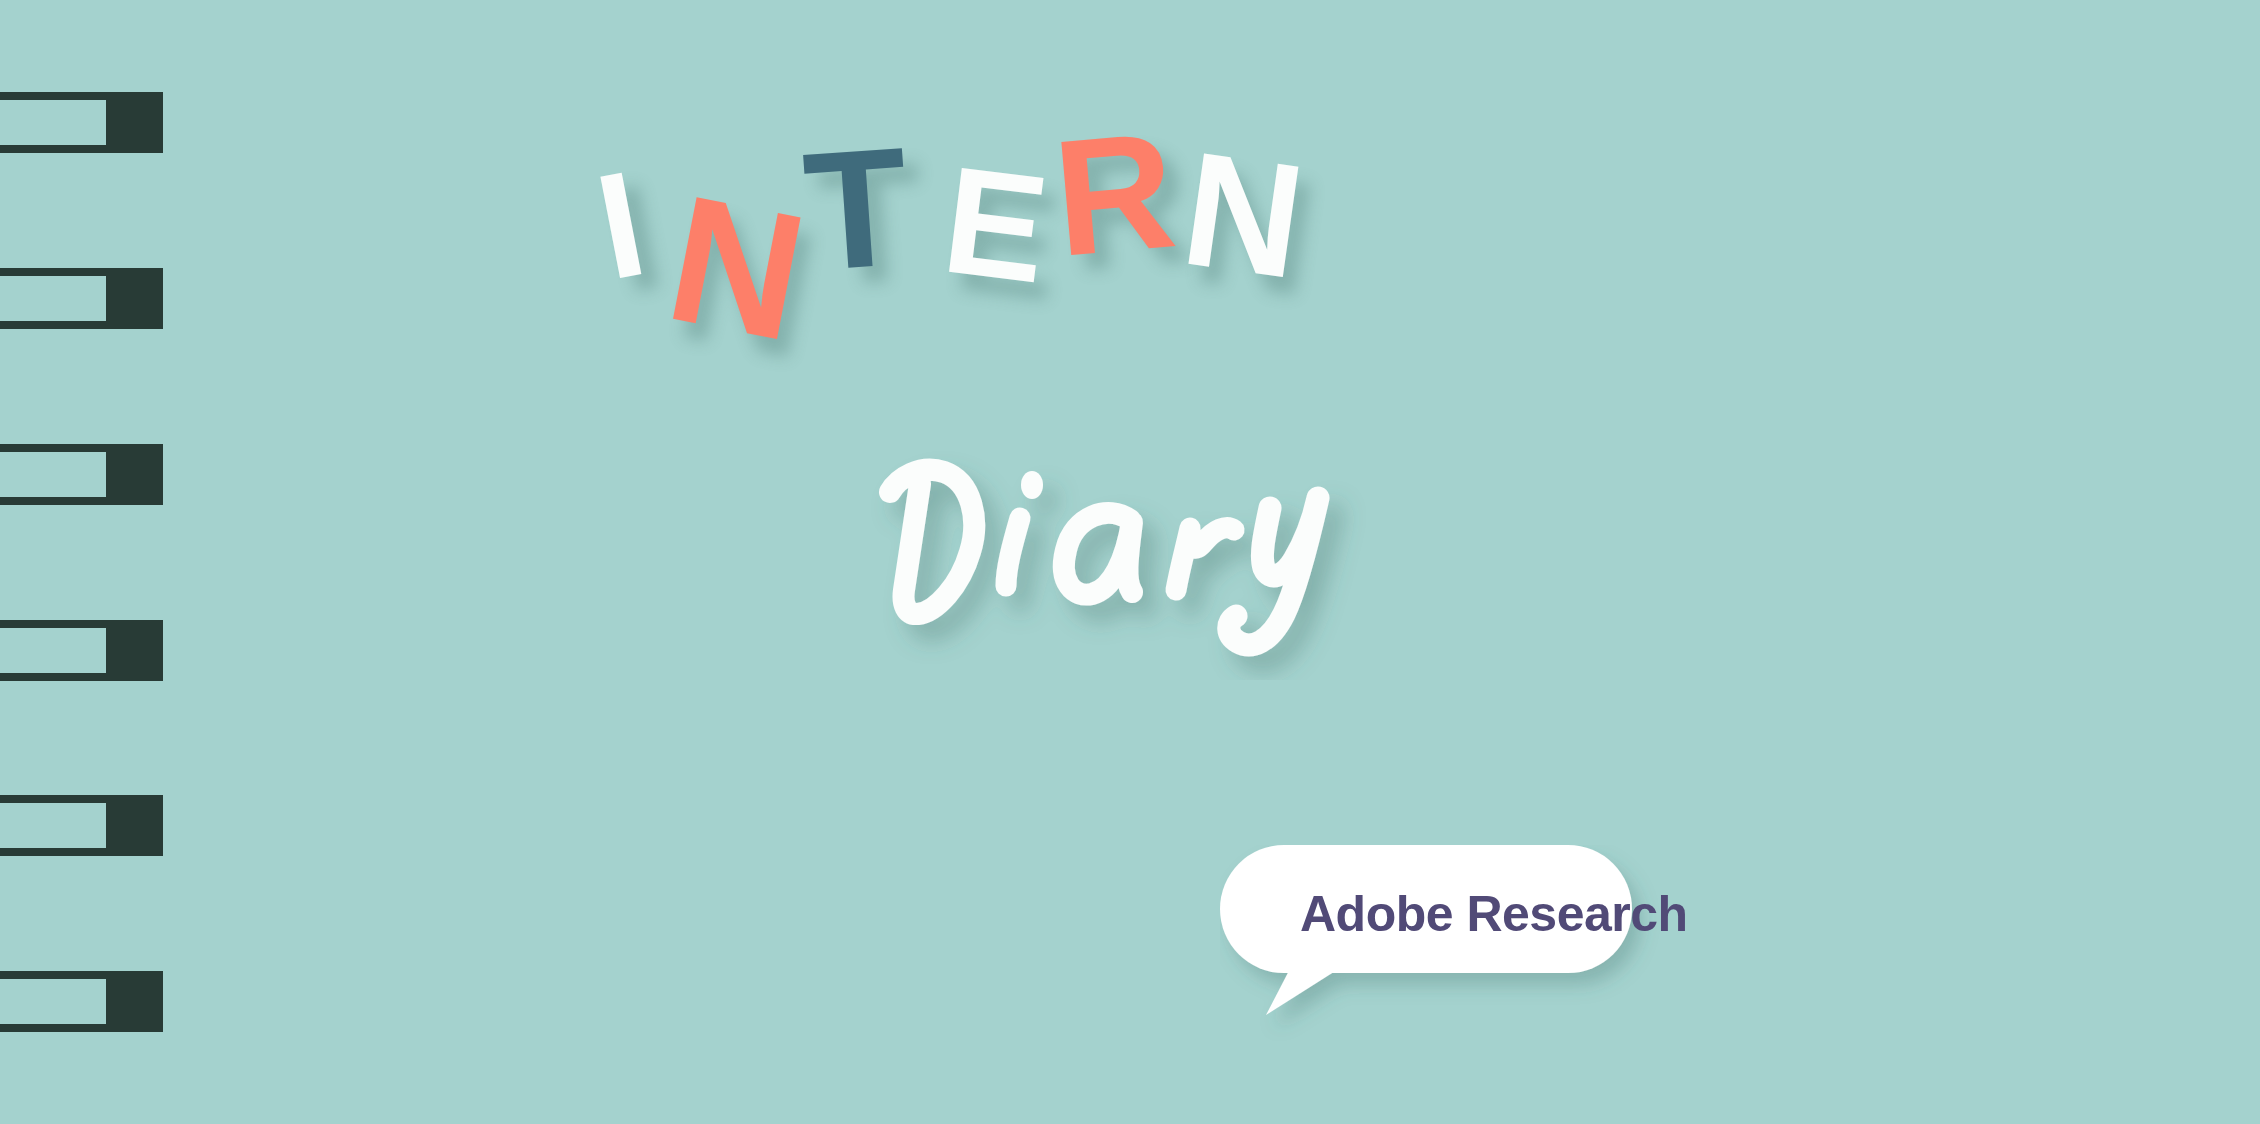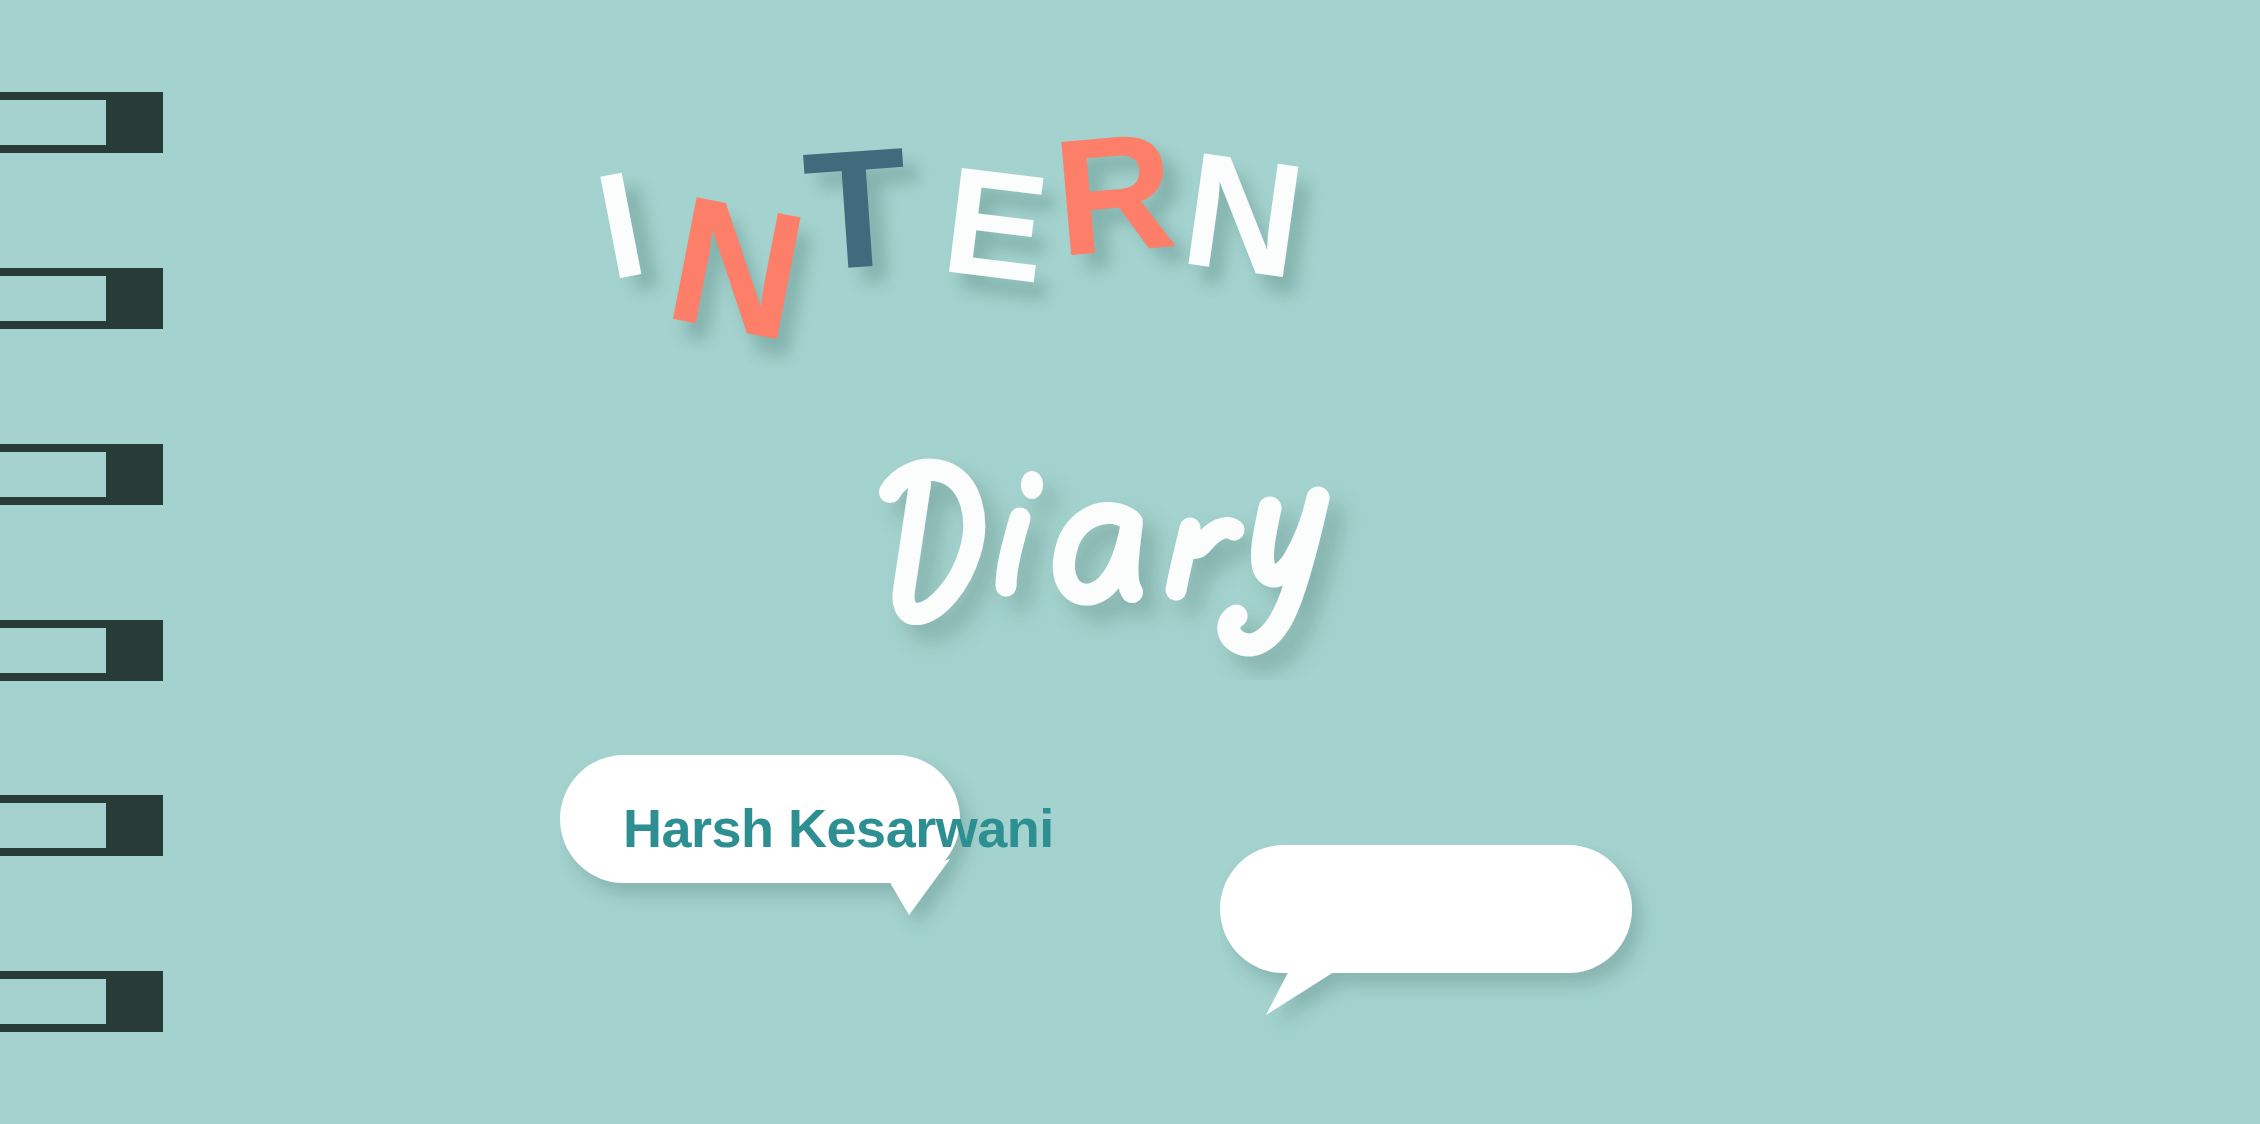--- a/index.html
+++ b/index.html
@@ -141,42 +141,29 @@
 
         <path d="M270 120 C248 104 214 116 206 150 C198 182 214 198 232 194 C252 189 266 160 272 122 C268 154 264 180 272 192" stroke-width="22"></path>
 
         <path d="M316 190 C320 168 326 146 330 128 C330 148 334 154 344 142 C354 130 366 124 374 130" stroke-width="21"></path>
 
         <path d="M410 108 C404 136 400 156 404 168 C410 182 424 176 434 160 C446 140 454 116 458 98 C448 142 436 190 424 214 C410 242 392 250 378 242 C366 235 366 222 376 216" stroke-width="23"></path>
       </g>
     </svg>
   </div>
 
-  <div id="bubble-name-wrap" class="bubble-wrap">
-    <svg width="620" height="210" viewBox="0 0 620 210" aria-hidden="true">
-      <defs>
-        <filter id="bsh1" x="-25%" y="-25%" width="160%" height="170%">
-          <feDropShadow dx="9" dy="12" stdDeviation="9" flood-color="#3c6964" flood-opacity="0.28"></feDropShadow>
-        </filter>
-      </defs>
-      <g filter="url(#bsh1)" fill="#ffffff">
-        <rect x="0" y="0" width="400" height="128" rx="64" ry="64"></rect>
-        <path d="M255 104 L214 160 L193 124 Z" transform="translate(135,0)"></path>
-      </g>
-    </svg>
-    <span id="bubble-name-text" class="bubble-text">Harsh Kesarwani</span>
-  </div>
 
   <div id="bubble-org-wrap" class="bubble-wrap">
     <svg width="660" height="210" viewBox="0 0 660 210" aria-hidden="true">
       <defs>
         <filter id="bsh2" x="-25%" y="-25%" width="160%" height="170%">
           <feDropShadow dx="9" dy="12" stdDeviation="9" flood-color="#3c6964" flood-opacity="0.28"></feDropShadow>
         </filter>
       </defs>
       <g filter="url(#bsh2)" fill="#ffffff">
         <rect x="0" y="0" width="412" height="128" rx="64" ry="64"></rect>
         <path d="M150 104 L46 170 L72 120 Z"></path>
       </g>
     </svg>
+    <span id="bubble-org-text" class="bubble-text">Adobe Research</span>
   </div>
 
 </div>
 
 </body></html>

